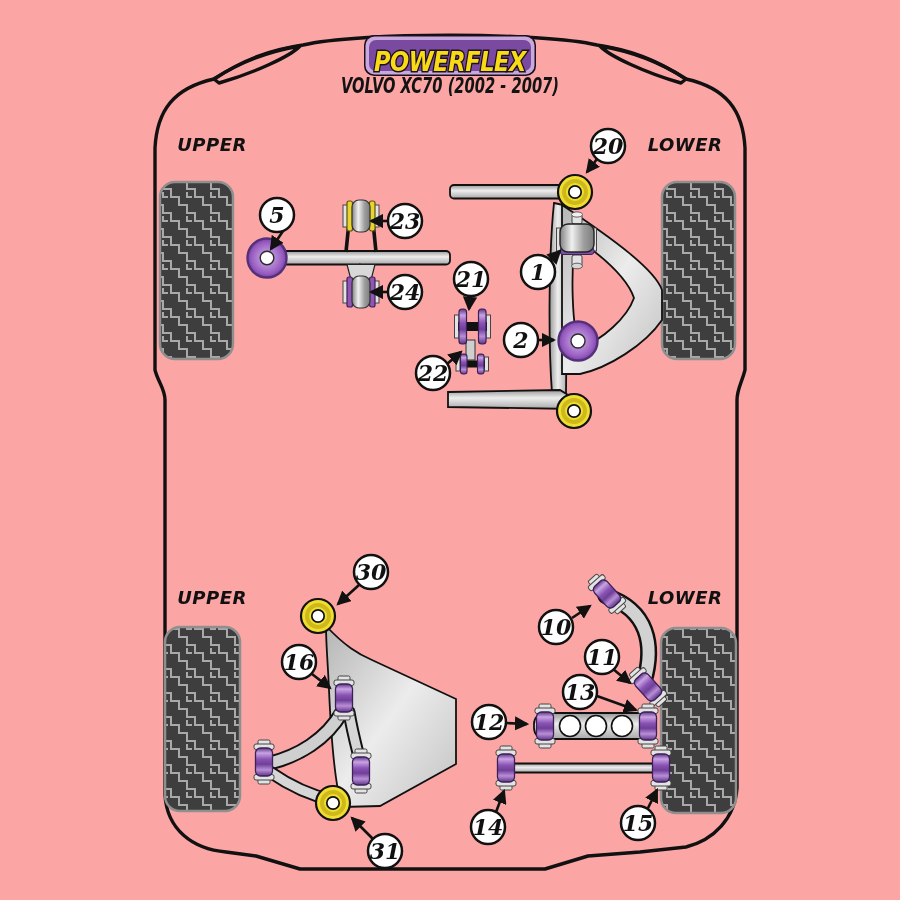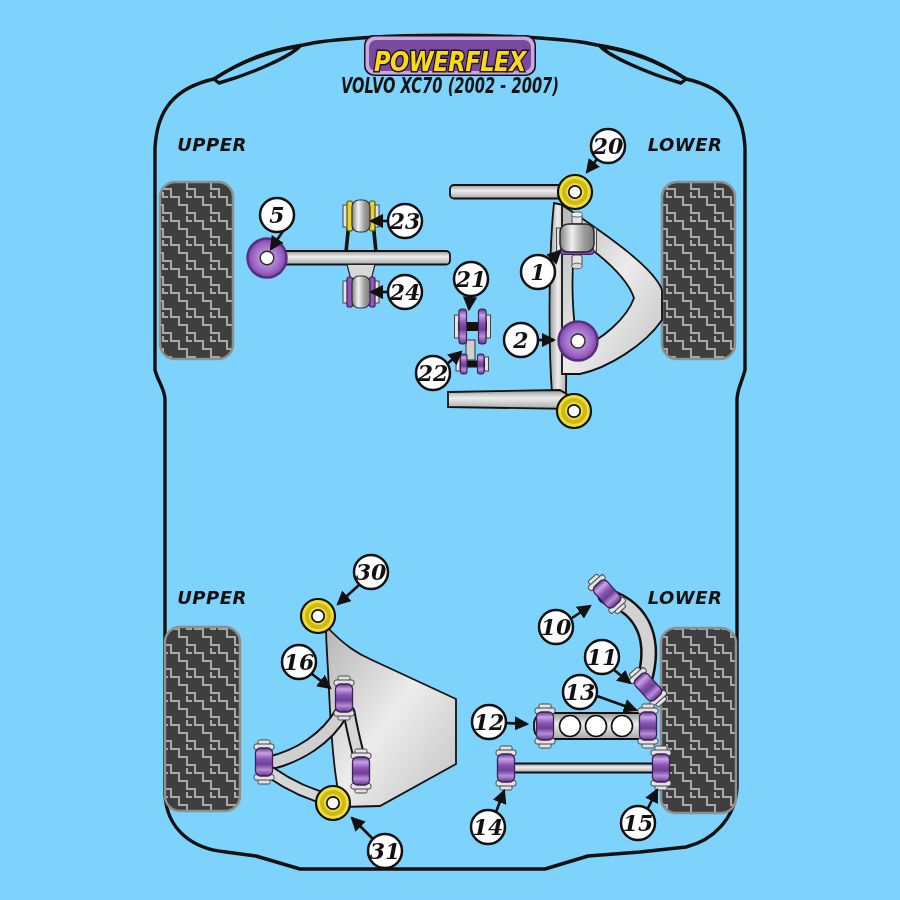--- a/index.html
+++ b/index.html
@@ -1,16 +1,16 @@
 <!DOCTYPE html>
 <html><head>
 <meta charset="utf-8">
 <style>
   html,body{margin:0;padding:0;background:#fff;}
-  .stage{position:relative;width:900px;height:900px;background:#7dd3fc;overflow:hidden;
+  .stage{position:relative;width:900px;height:900px;background:#fca5a5;overflow:hidden;
          font-family:"DejaVu Sans",sans-serif;}
   svg text{user-select:none;}
   .outline{fill:none;stroke:#111;stroke-width:3.4;stroke-linejoin:round;}
   .part{stroke:#111;stroke-width:1.8;}
   .washer{fill:#e3e3e3;stroke:#444;stroke-width:1;}
   .lbl{font-family:"DejaVu Sans",sans-serif;font-weight:bold;font-style:italic;
        font-size:18px;fill:#111;letter-spacing:.5px;text-anchor:middle;}
   .title{font-family:"DejaVu Sans",sans-serif;font-weight:bold;font-style:italic;
        font-size:21px;fill:#131313;text-anchor:middle;}
   .logoTxt{font-family:"DejaVu Sans",sans-serif;font-weight:bold;font-style:italic;

